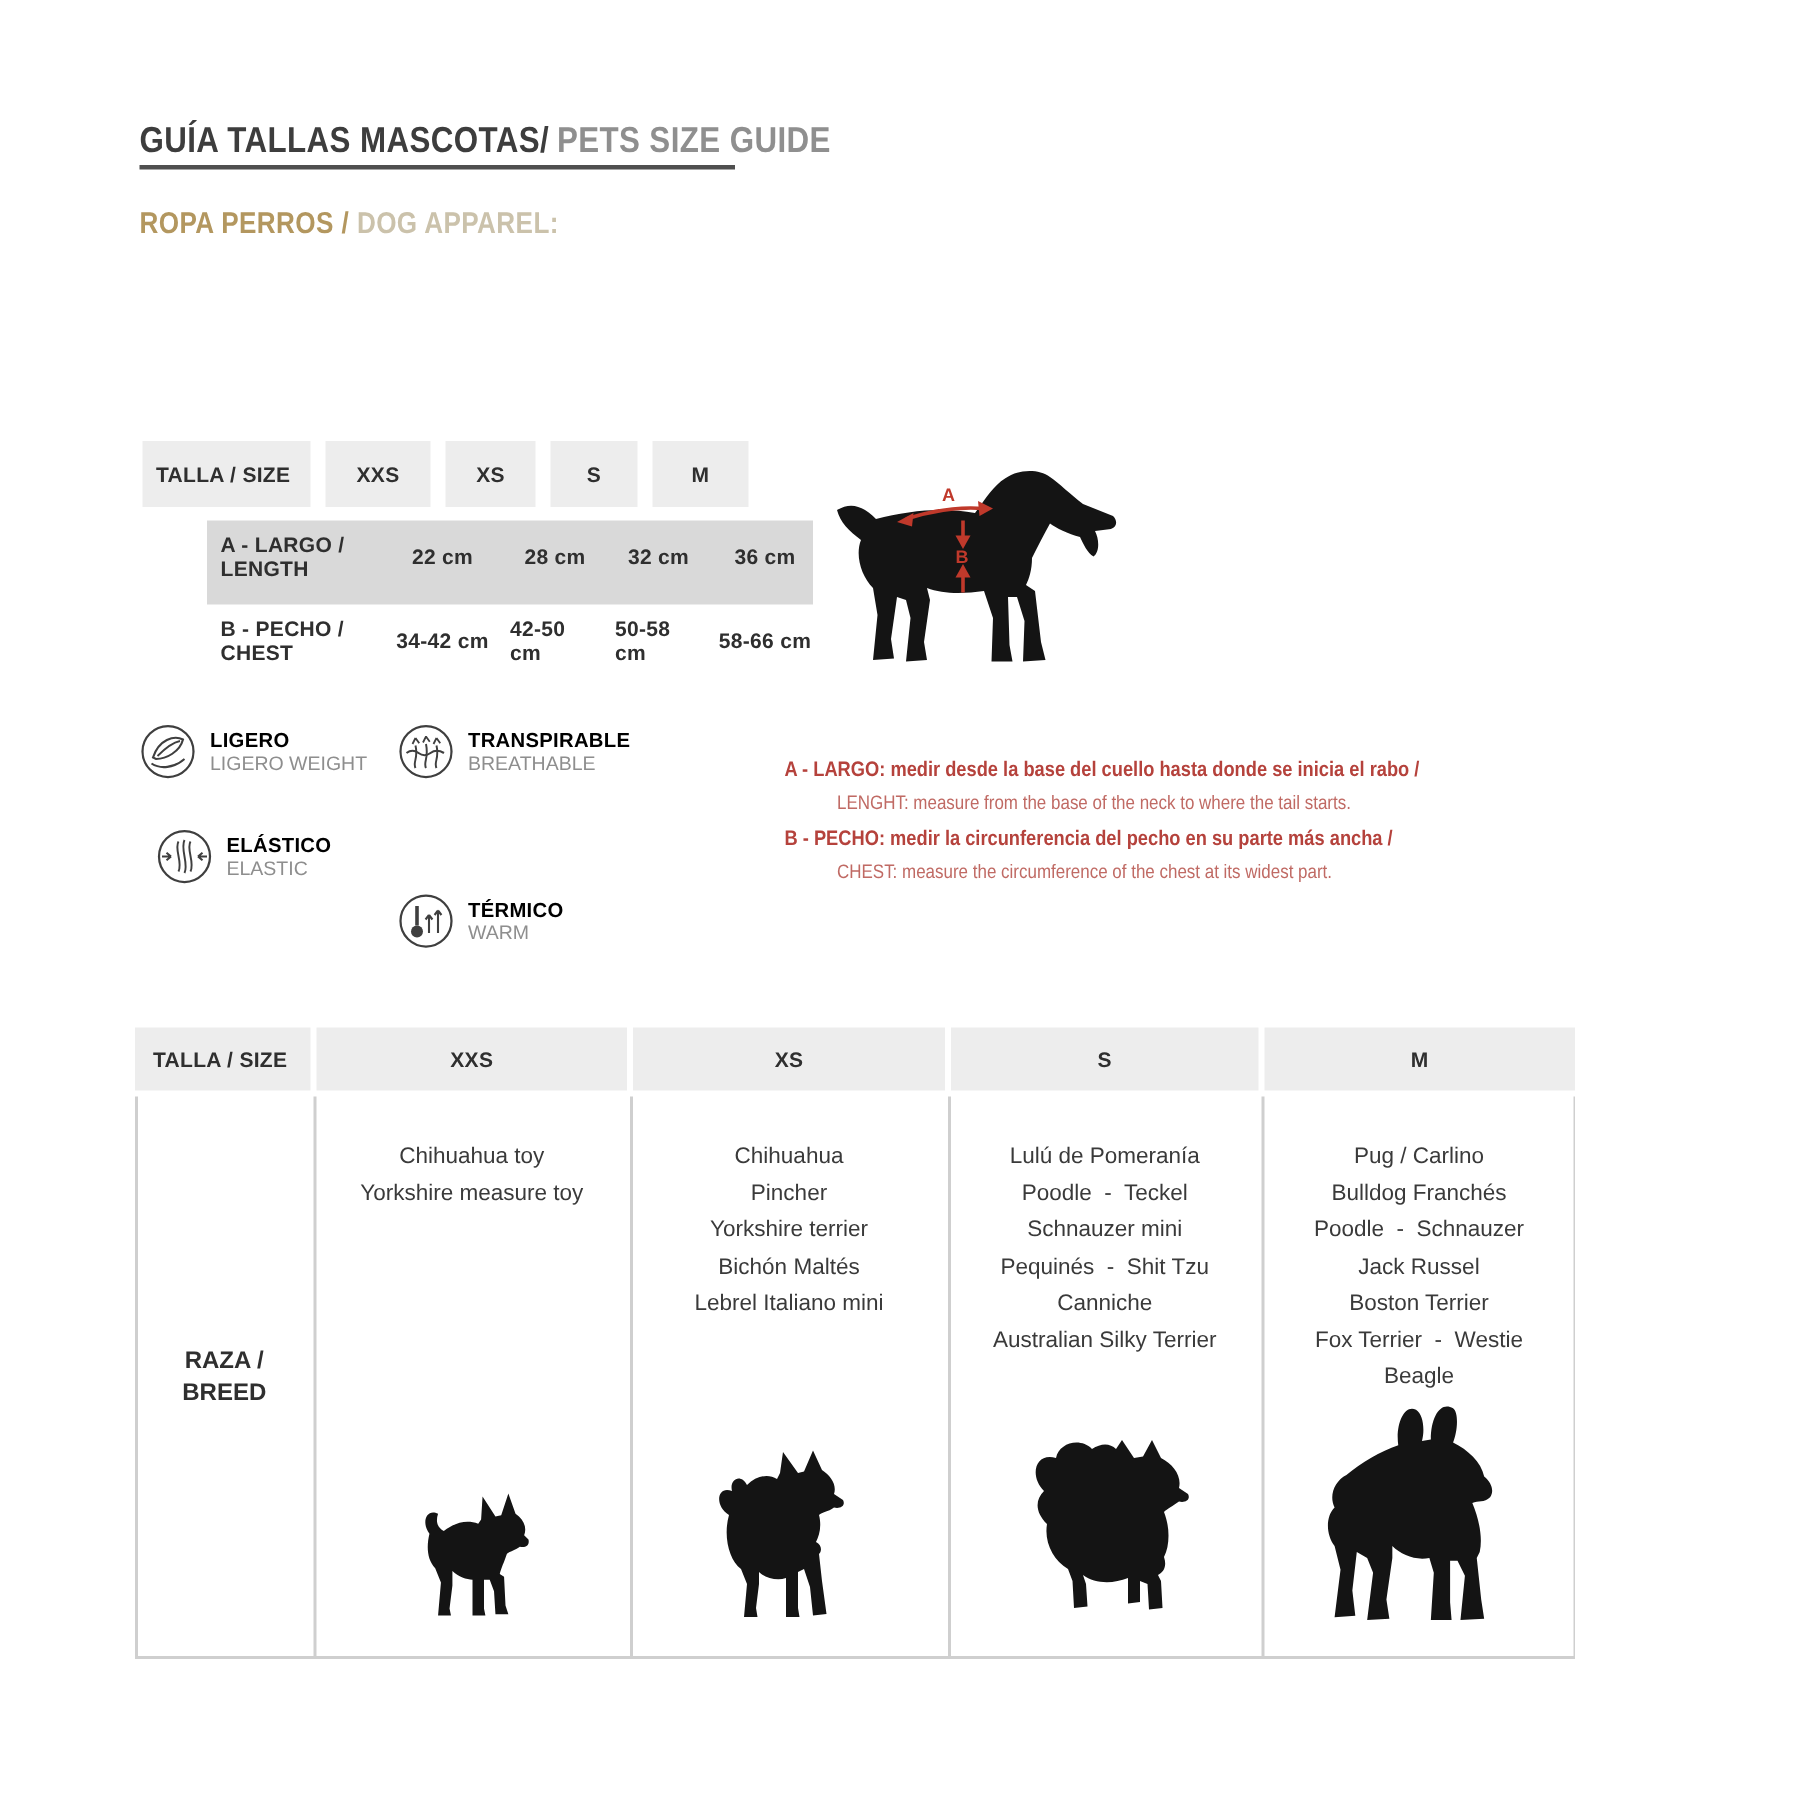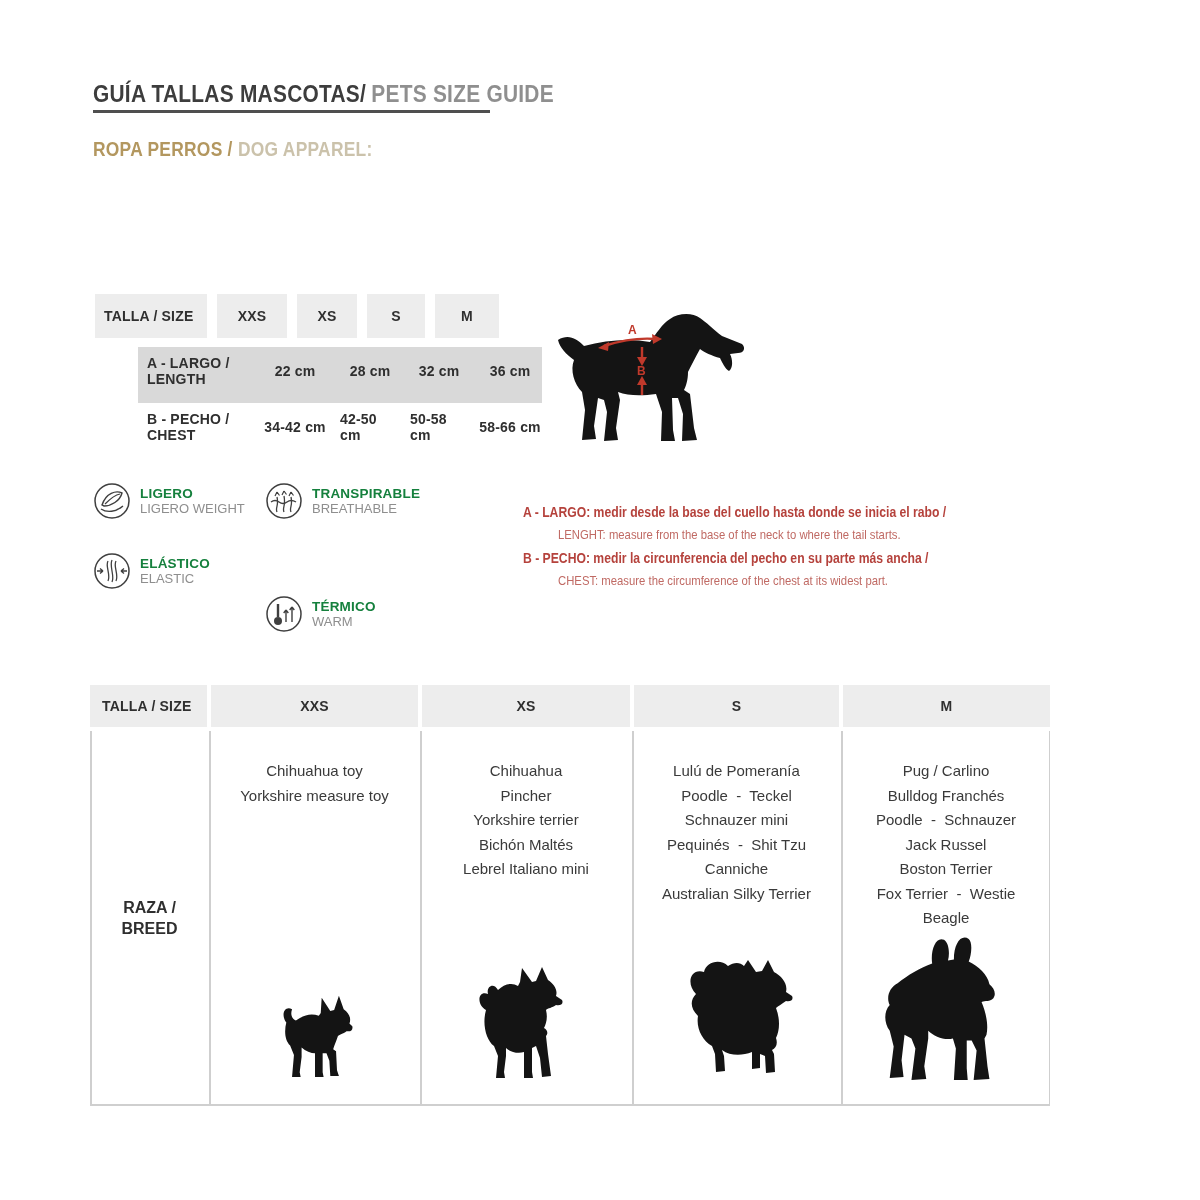--- a/index.html
+++ b/index.html
@@ -40,25 +40,25 @@
   .row-b { top:109px; background:#ffffff; }
   .row-band .cell { height:48px; background:transparent; }
 
   
   .diagram { left:552px; top:302px; }
   .diagram text { font-family:"Liberation Sans",sans-serif; font-size:12px; font-weight:bold; fill:#c0392b; }
 
   
   .feature { position:absolute; display:flex; align-items:center; }
   .feature .txt { margin-left:9px; }
-  .feature .es { font-size:13.5px; font-weight:bold; color:#15803d; line-height:15px; letter-spacing:.2px; }
+  .feature .es { font-size:13.5px; font-weight:bold; color:#000000; line-height:15px; letter-spacing:.2px; }
   .feature .en { font-size:13px; font-weight:normal; color:#8e8e8e; line-height:15px; }
   .f0 { left:93px; top:482px; }
   .f1 { left:265px; top:482px; }
-  .f2 { left:93px; top:552px; }
+  .f2 { left:104px; top:552px; }
   .f3 { left:265px; top:552px;margin-top:43px; }
   .icon-circle { stroke:#3f3f3f; fill:none; stroke-width:1.5; }
 
   
   .notes { left:523px; top:500px; width:470px; height:95px; }
   .notes .nline { position:absolute; }
   .notes .nes { font-size:14px; font-weight:bold; color:#b5423c; }
   .notes .nen { font-size:13px; font-weight:normal; color:#c06a64; }
   .na1 { left:0; top:4px; } .na2 { left:35px; top:27px; }
   .nb1 { left:0; top:50px; } .nb2 { left:35px; top:73px; }

